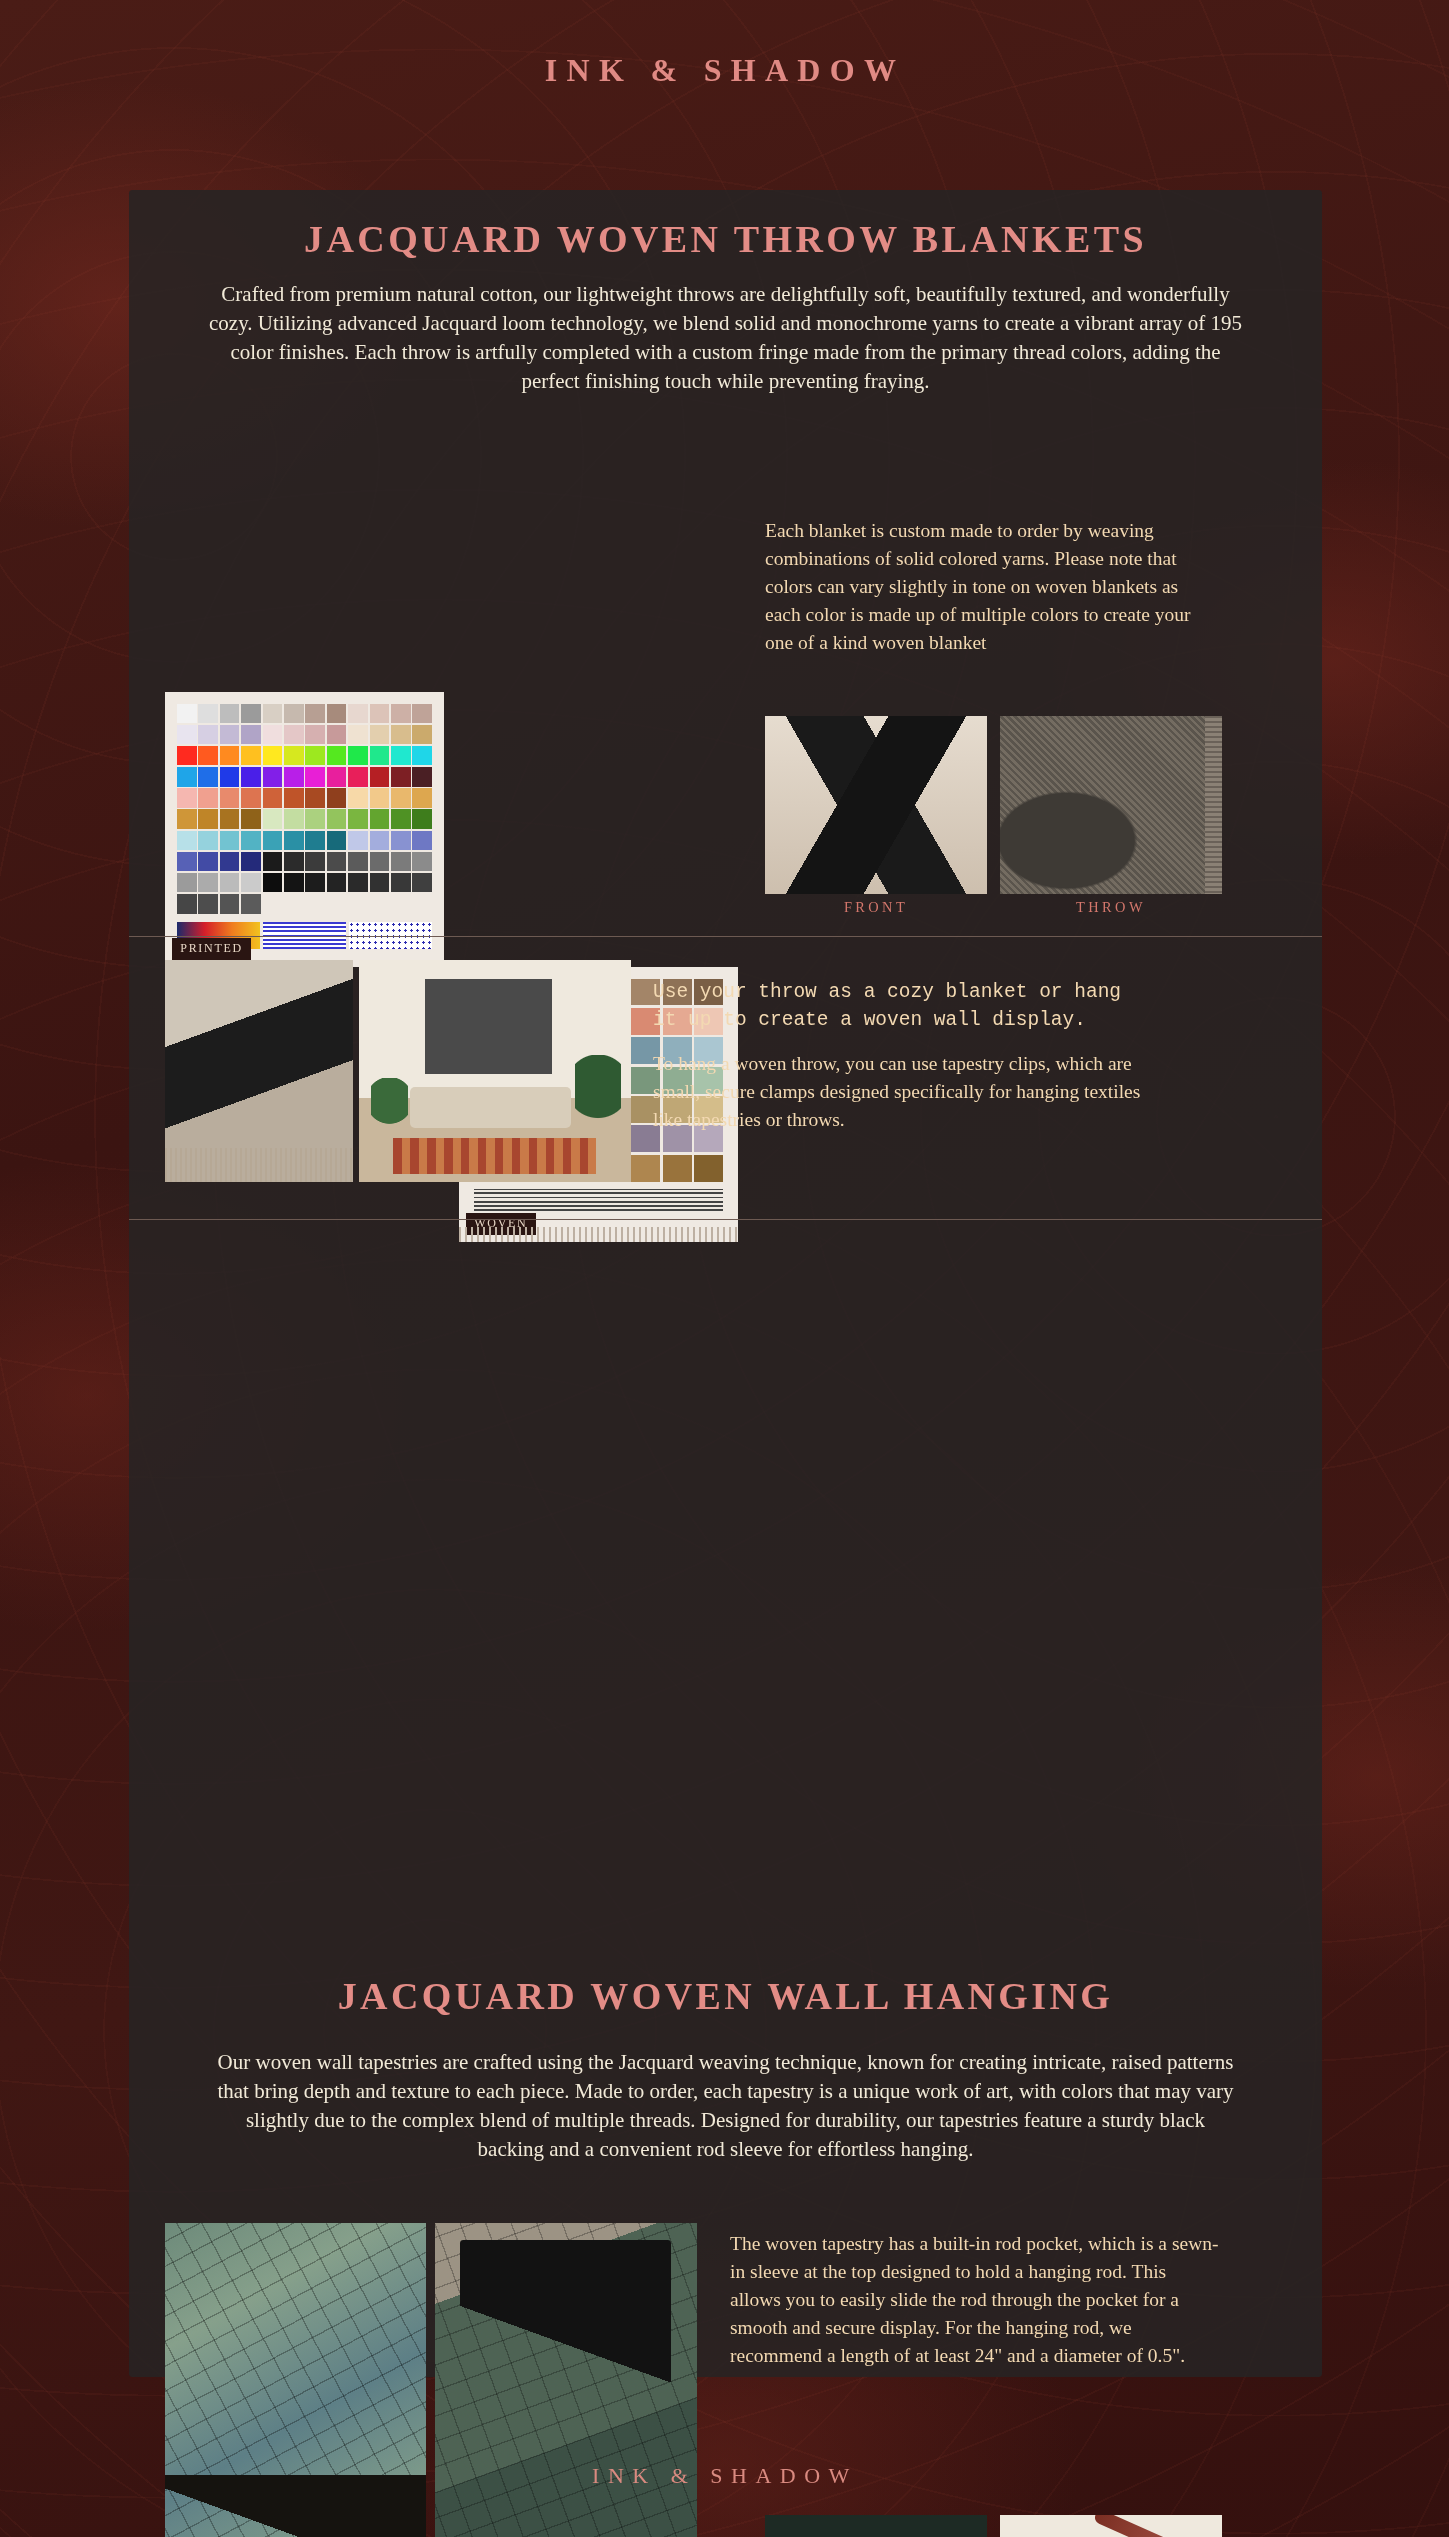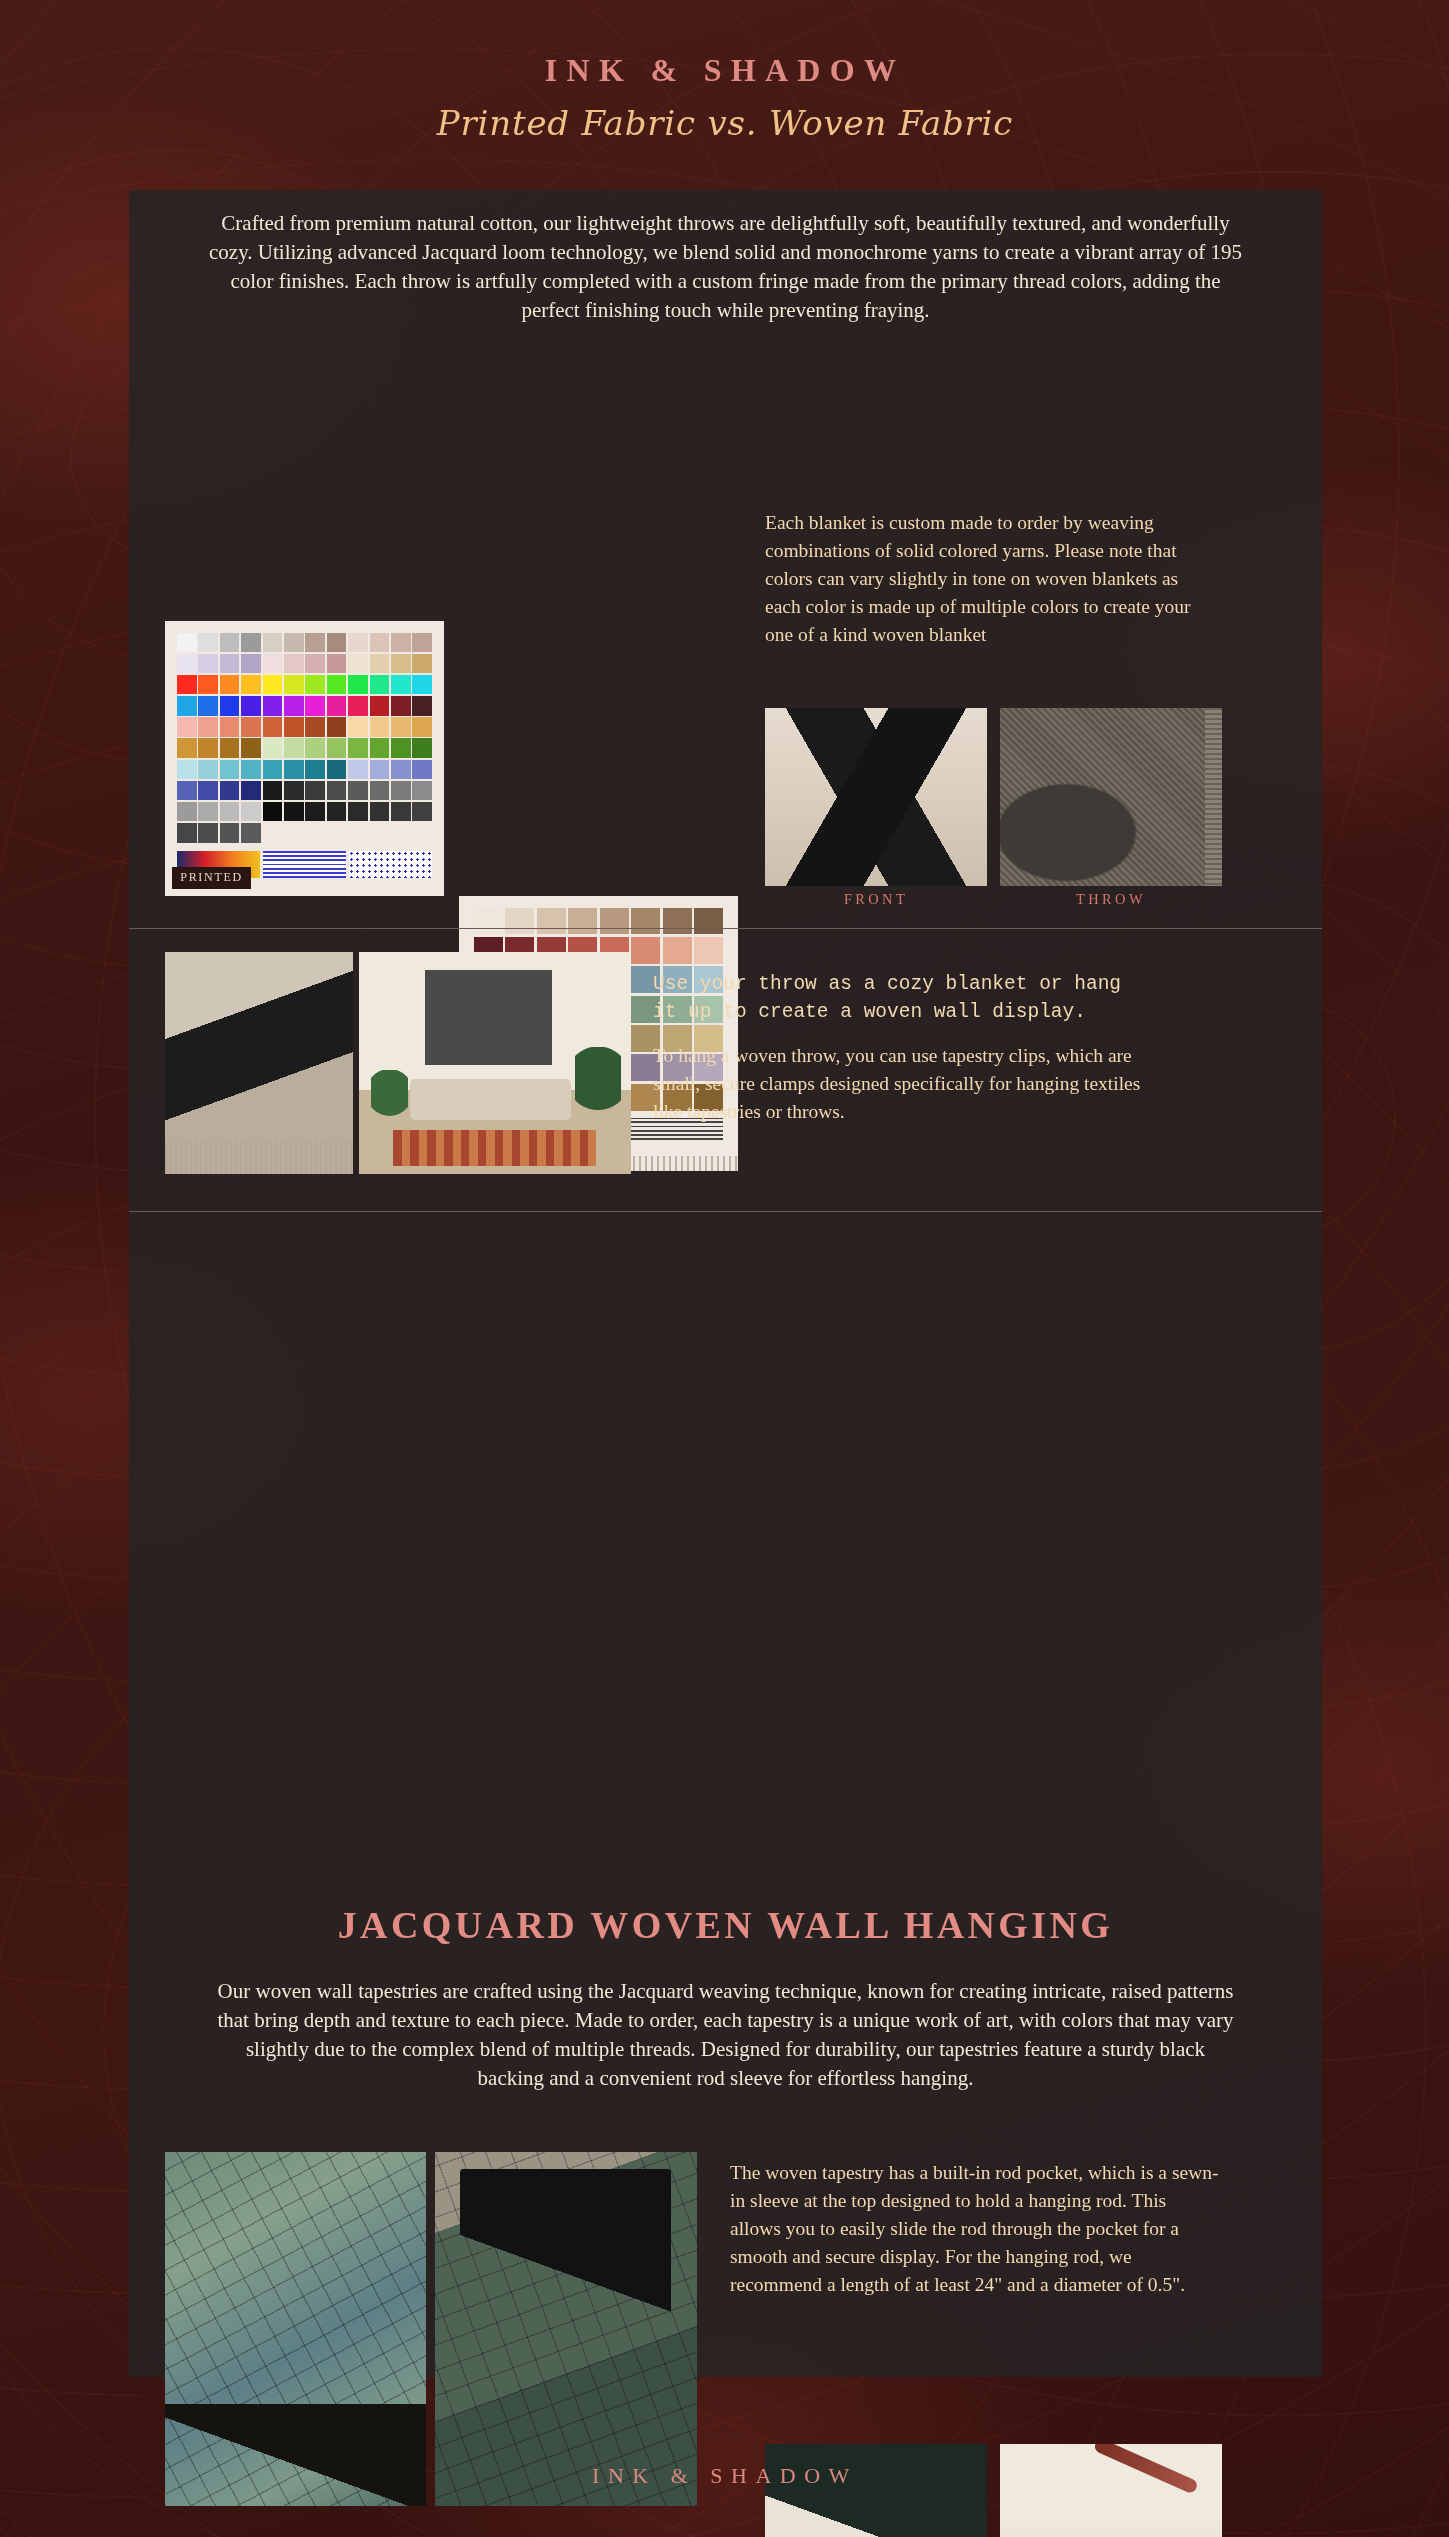--- a/index.html
+++ b/index.html
@@ -161,27 +161,27 @@
   
   .ph { width: 100%; height: 100%; }
 </style>
 </head>
 <body>
 
 <div id="bg-floral"></div>
 
 <div id="header">
   <div id="brand-title">INK &amp; SHADOW</div>
-  <div id="header-subtitle">Printed Fabric vs. Woven Fabric</div>
 </div>
 
 <div id="panel">
 
   <div class="section">
 
+    <div class="sec-title" style="margin-top:27px;">JACQUARD WOVEN THROW BLANKETS</div>
 
     <div class="sec-body" style="margin-top:18.6px;">Crafted from premium natural cotton, our lightweight throws are delightfully soft, beautifully textured, and wonderfully cozy. Utilizing advanced Jacquard loom technology, we blend solid and monochrome yarns to create a vibrant array of 195 color finishes. Each throw is artfully completed with a custom fringe made from the primary thread colors, adding the perfect finishing touch while preventing fraying.</div>
 
     <div class="imgbox swatch-card" style="left:36px; top:296px; width:279px; height:275px;">
       <div class="swatch-grid" id="printed-grid" style="position:absolute; left:12px; top:12px; width:255px; height:210px; grid-template-columns:repeat(12,1fr); grid-template-rows:repeat(10,1fr);">
           <div class="sw" style="background: rgb(242, 242, 242);"></div>
           <div class="sw" style="background: rgb(222, 222, 222);"></div>
           <div class="sw" style="background: rgb(189, 189, 189);"></div>
           <div class="sw" style="background: rgb(155, 155, 155);"></div>
           <div class="sw" style="background: rgb(216, 207, 196);"></div>

